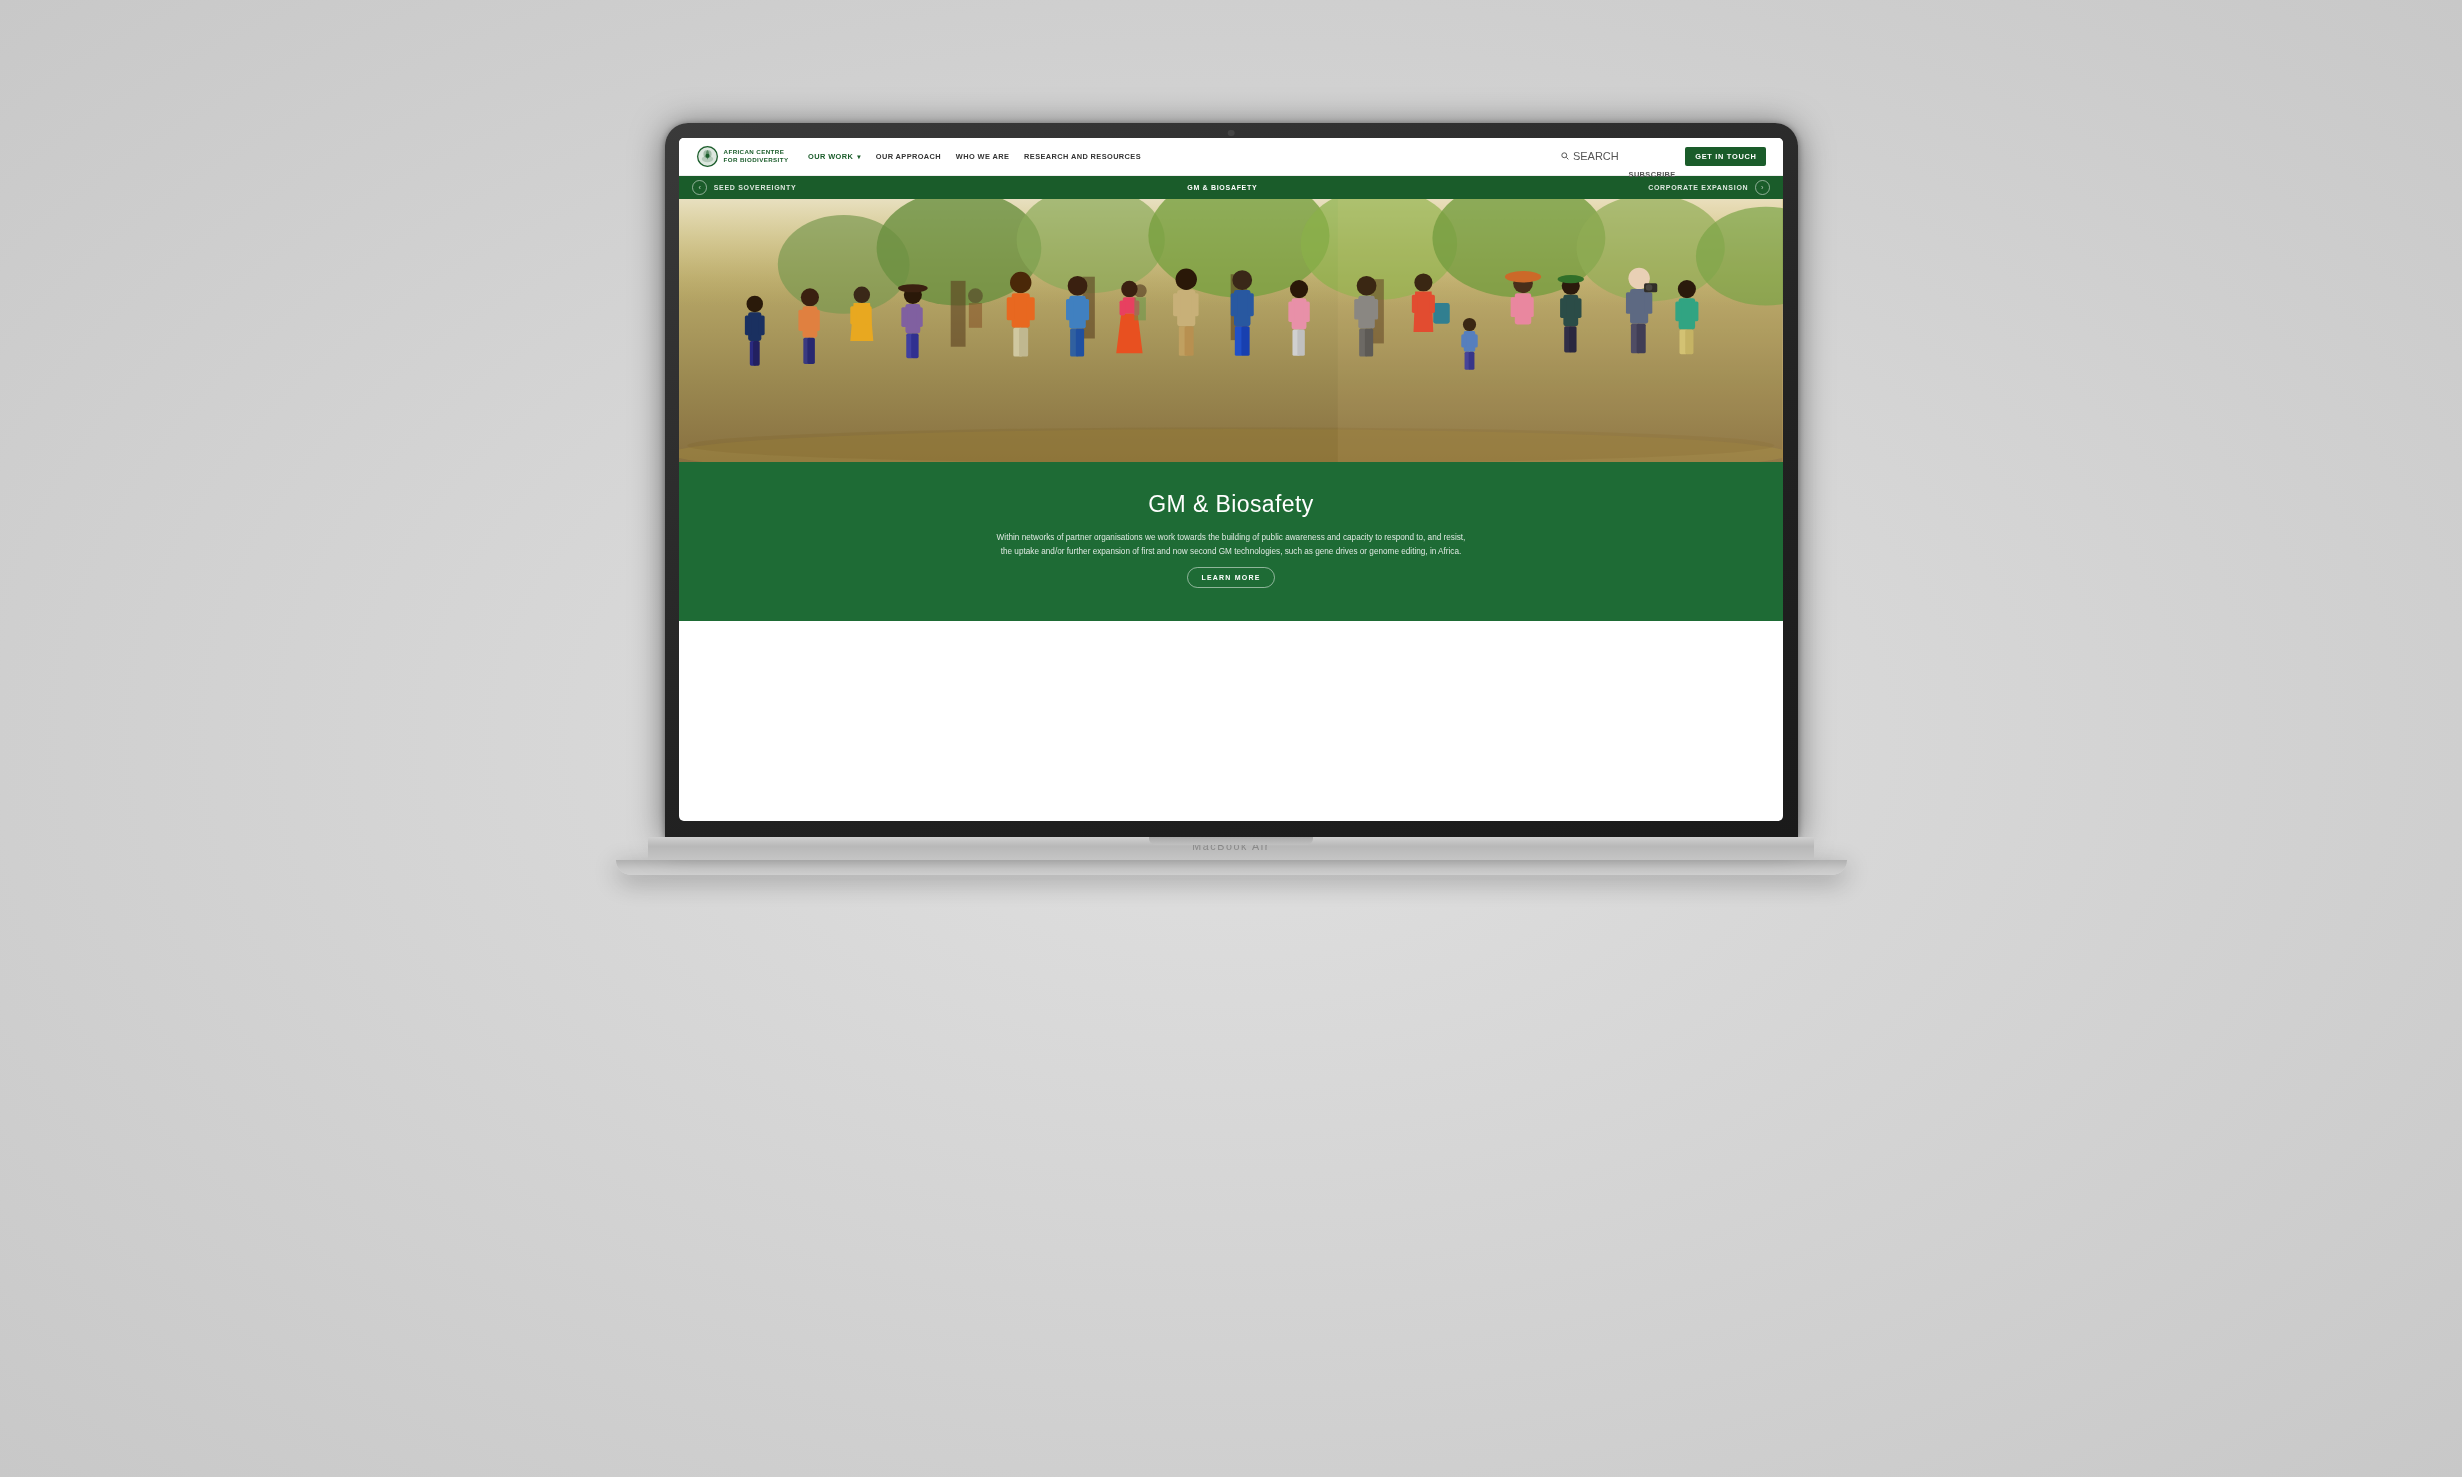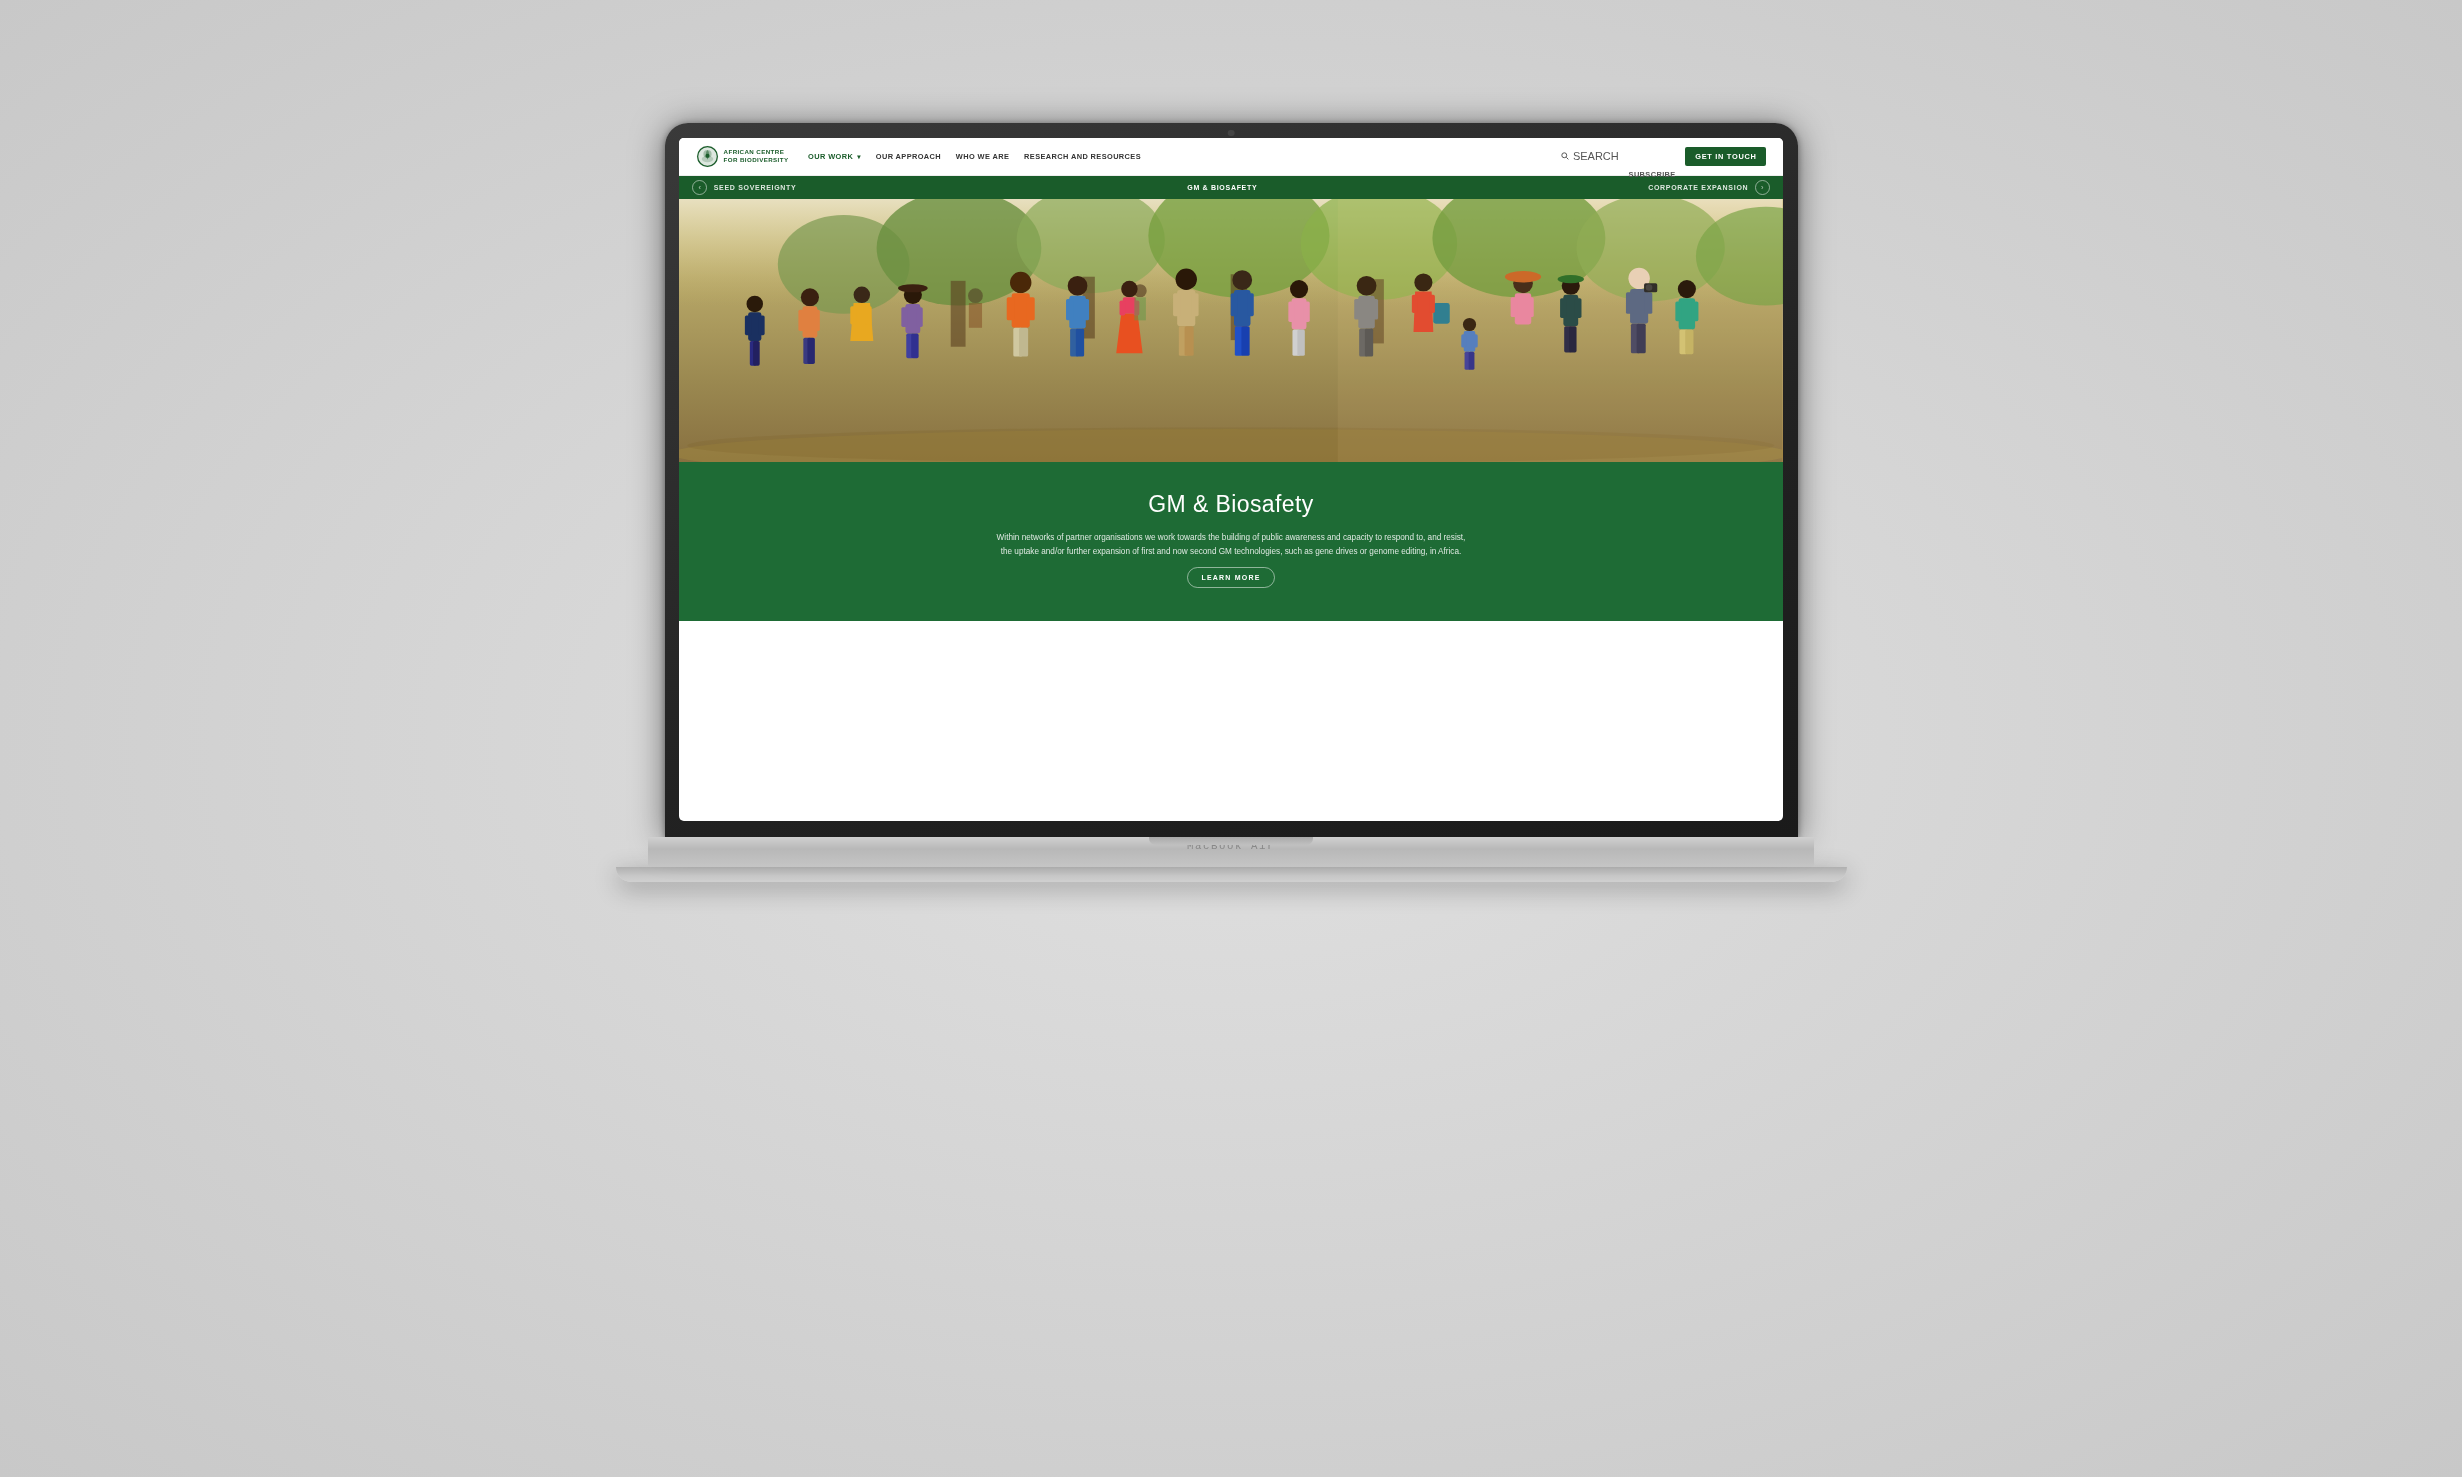--- a/index.html
+++ b/index.html
@@ -56,25 +56,24 @@
       height: 683px;
       background: #fff;
       border-radius: 4.9px;
       overflow: hidden;
       position: relative;
     }
 
     
     .laptop-base {
       width: 1166px;
-      height: 30px;
+      height: 23px;
       background: linear-gradient(180deg, #d0d0d0 0%, #b8b8b8 40%, #c5c5c5 100%);
       border-radius: 0 0 3.3px 3.3px;
       position: relative;
-      font-family: Liberation Mono, monospace;
     }
 
     .laptop-base::before {
       content: '';
       position: absolute;
       top: 0;
       left: 50%;
       transform: translateX(-50%);
       width: 164px;
       height: 8.2px;

